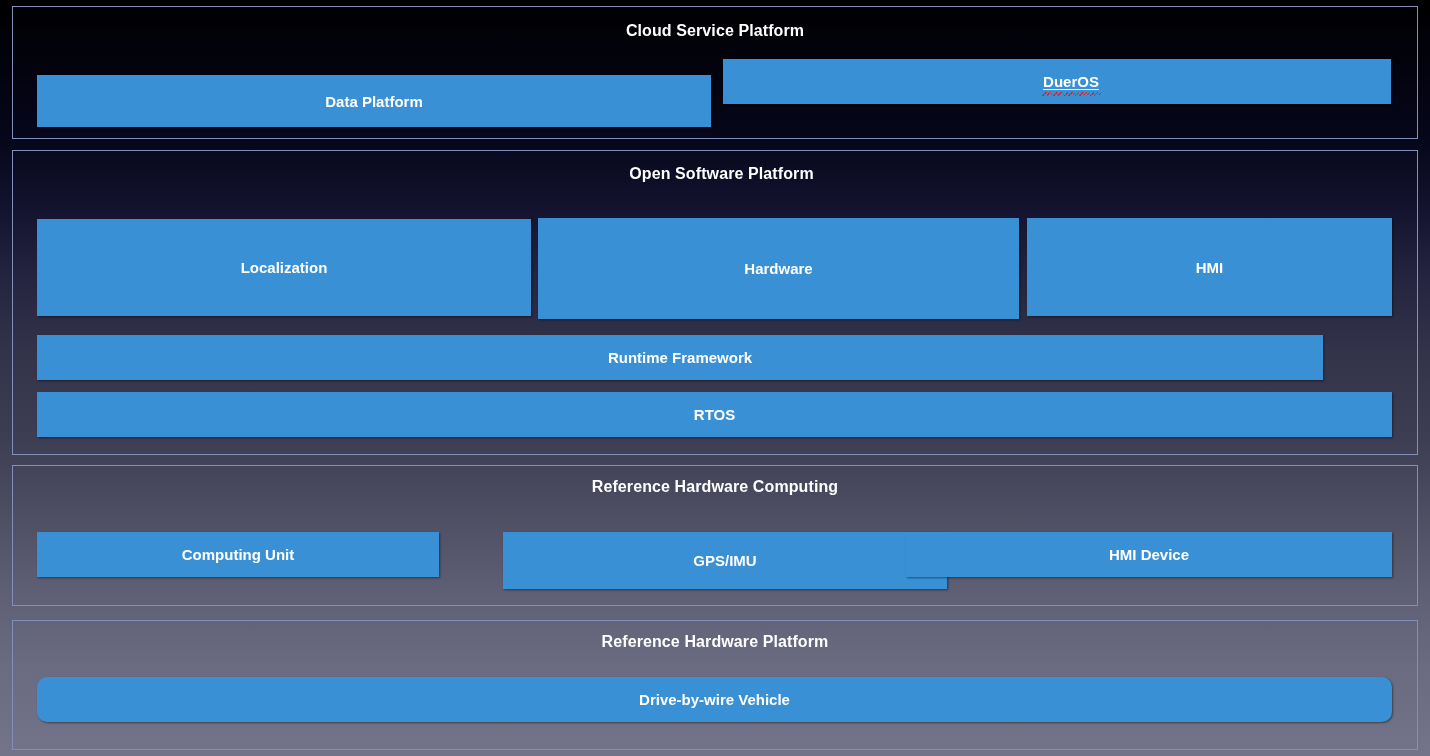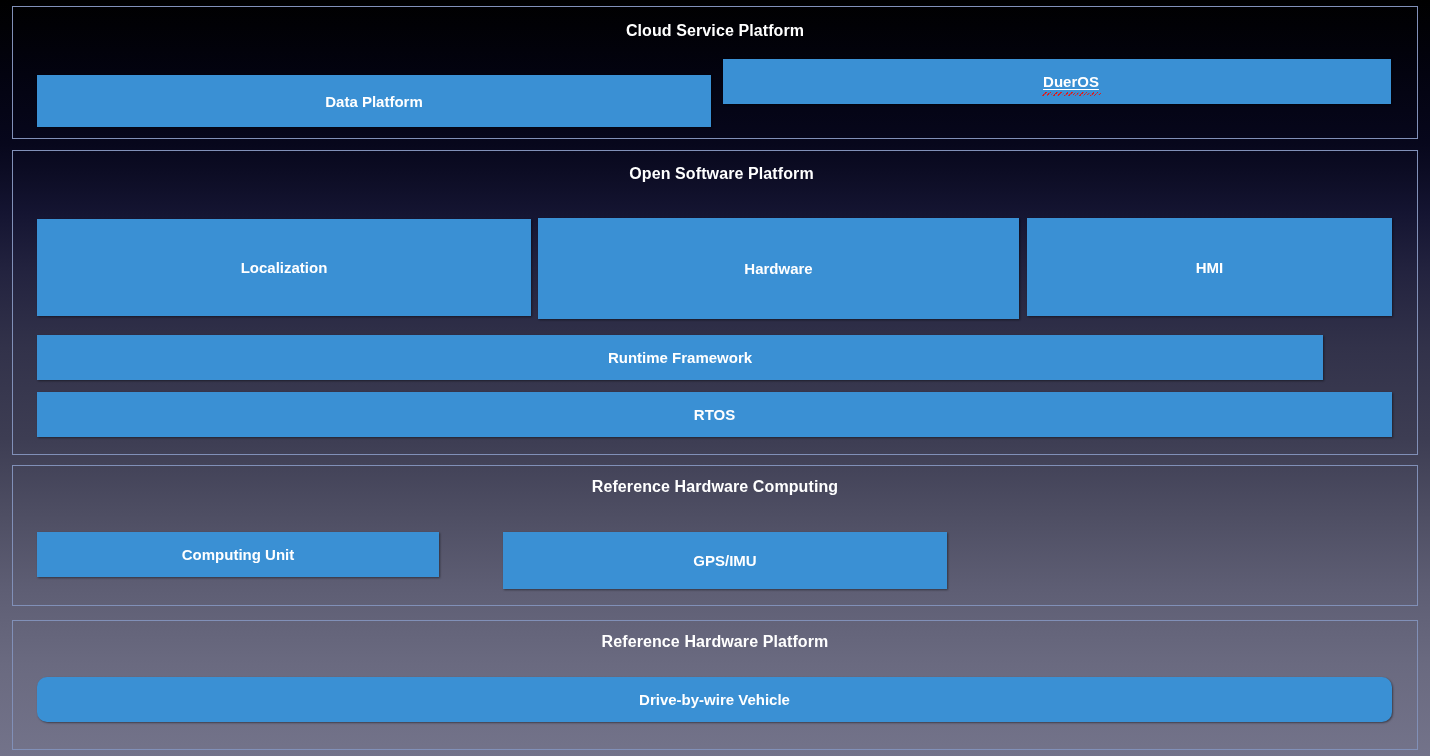--- a/index.html
+++ b/index.html
@@ -162,20 +162,23 @@
   <h2 class="panel-title">Reference Hardware Computing</h2>
 
   <div class="block" id="blk-computing-unit">
     <span>Computing Unit</span>
   </div>
 
   <div class="block" id="blk-gps-imu">
     <span>GPS/IMU</span>
   </div>
 
+  <div class="block" id="blk-hmi-device">
+    <span>HMI Device</span>
+  </div>
 </section>
 
 <section class="panel" id="panel-vehicle">
   <h2 class="panel-title">Reference Hardware Platform</h2>
 
   <div class="block" id="blk-drive-by-wire">
     <span>Drive-by-wire Vehicle</span>
   </div>
 </section>
 

